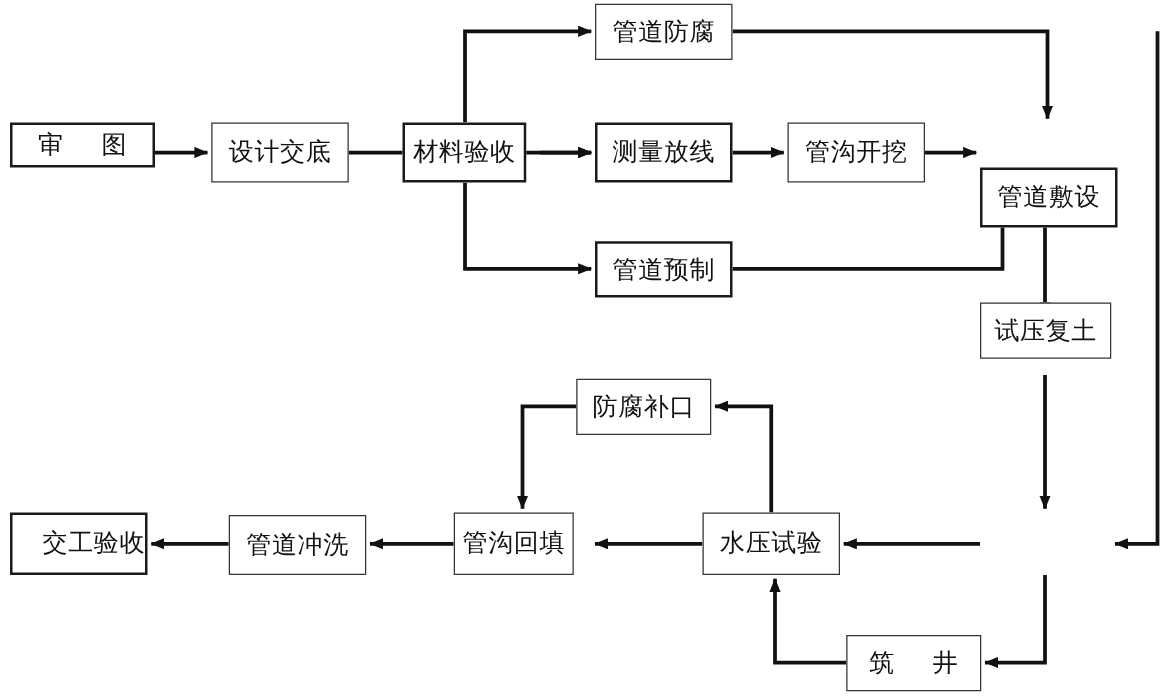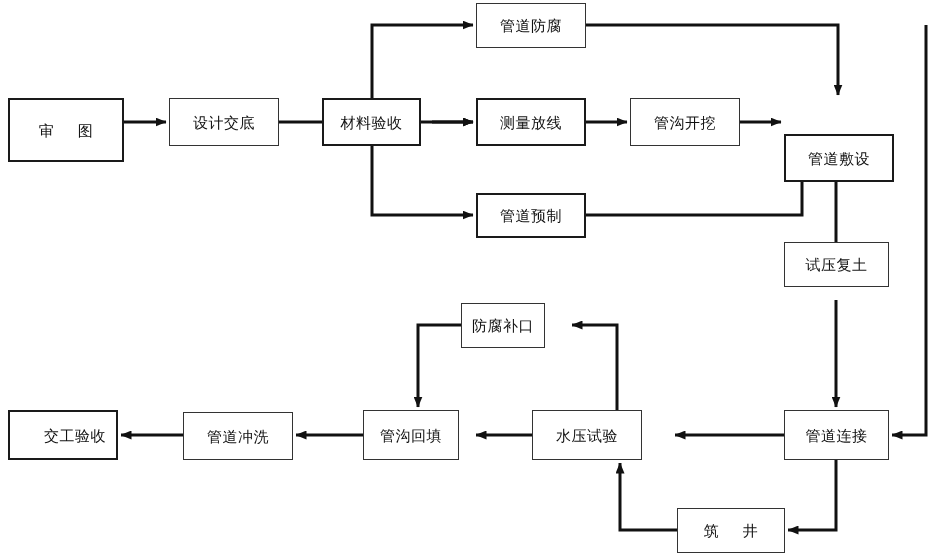--- a/index.html
+++ b/index.html
@@ -25,21 +25,21 @@
     position: absolute;
     box-sizing: border-box;
     background: #ffffff;
     border: 2px solid #1a1a1a;
     display: flex;
     align-items: center;
     justify-content: center;
     z-index: 5;
   }
   .node-label {
-    font-size: 15px;
+    font-size: 20px;
     color: #111111;
     line-height: 1;
     white-space: pre;
     letter-spacing: 0.5px;
   }
   .thin {
     border-width: 1px;
     border-color: #333333;
   }
 </style>
@@ -84,21 +84,21 @@
       <path d="M617,410 L617,325 L572,325"></path>
 
       <path d="M461,325 L418,325 L418,407"></path>
 
       <path d="M836,460 L836,530 L788,530"></path>
 
       <path d="M677,530 L620,530 L620,463"></path>
     </g>
   </svg>
 
-  <div class="node" style="left:8px; top:98px; width:116px; height:64px;">
+  <div class="node" style="left:8px; top:98px; width:116px; height:36px;">
     <span class="node-label">审     图</span>
   </div>
 
   <div class="node thin" style="left:169px; top:98px; width:110px; height:48px;">
     <span class="node-label">设计交底</span>
   </div>
 
   <div class="node" style="left:322px; top:98px; width:99px; height:48px;">
     <span class="node-label">材料验收</span>
   </div>
@@ -120,41 +120,38 @@
   </div>
 
   <div class="node" style="left:476px; top:193px; width:110px; height:45px;">
     <span class="node-label">管道预制</span>
   </div>
 
   <div class="node thin" style="left:784px; top:242px; width:105px; height:45px;">
     <span class="node-label">试压复土</span>
   </div>
 
-  <div class="node thin" style="left:784px; top:410px; width:105px; height:50px;">
-    <span class="node-label">管道连接</span>
-  </div>
 
-  <div class="node thin" style="left:532px; top:410px; width:110px; height:50px;">
+  <div class="node thin" style="left:562px; top:410px; width:110px; height:50px;">
     <span class="node-label">水压试验</span>
   </div>
 
   <div class="node thin" style="left:363px; top:410px; width:96px; height:50px;">
     <span class="node-label">管沟回填</span>
   </div>
 
   <div class="node thin" style="left:183px; top:412px; width:110px; height:48px;">
     <span class="node-label">管道冲洗</span>
   </div>
 
   <div class="node" style="left:8px; top:410px; width:110px; height:50px;padding-left:24px;">
     <span class="node-label">交工验收</span>
   </div>
 
-  <div class="node thin" style="left:461px; top:303px; width:84px; height:45px;">
+  <div class="node thin" style="left:461px; top:303px; width:108px; height:45px;">
     <span class="node-label">防腐补口</span>
   </div>
 
   <div class="node thin" style="left:677px; top:508px; width:108px; height:45px;">
     <span class="node-label">筑     井</span>
   </div>
 
 </div>
 
 </body></html>

